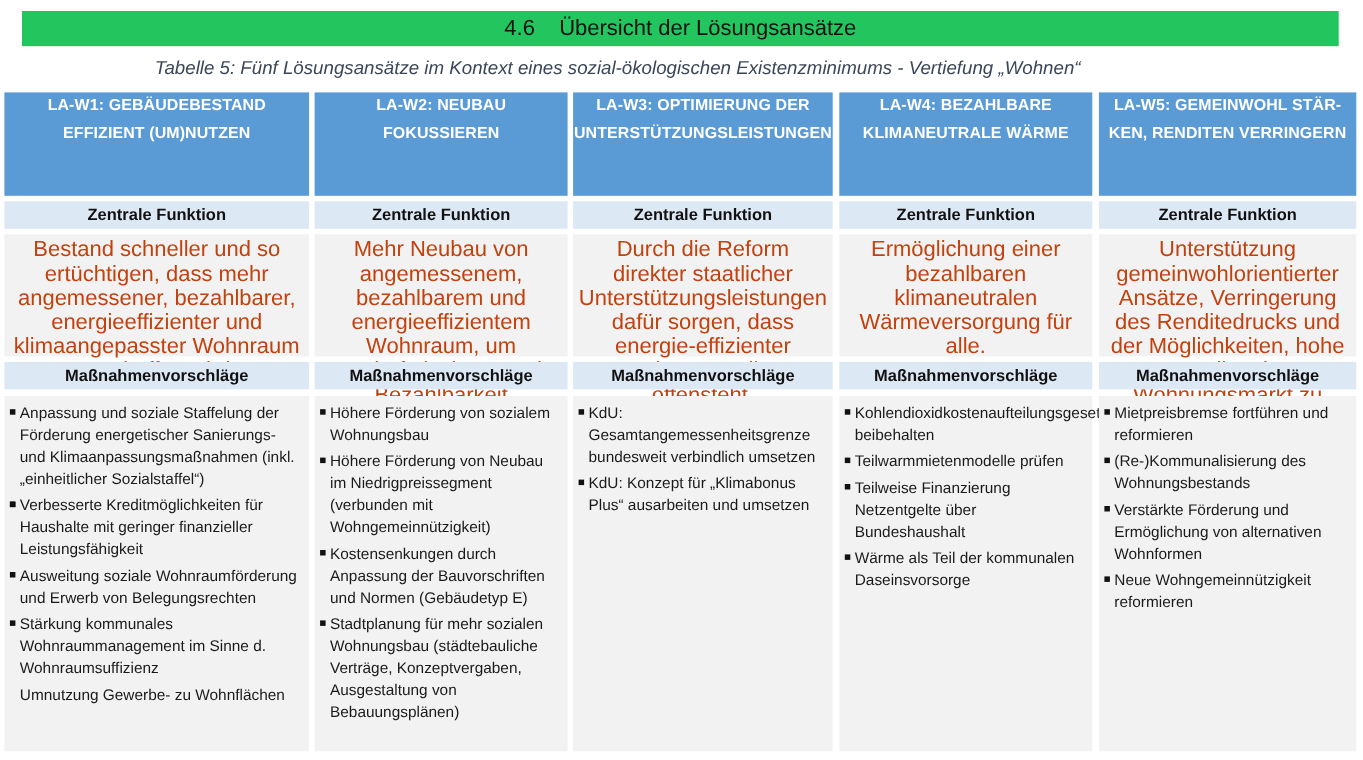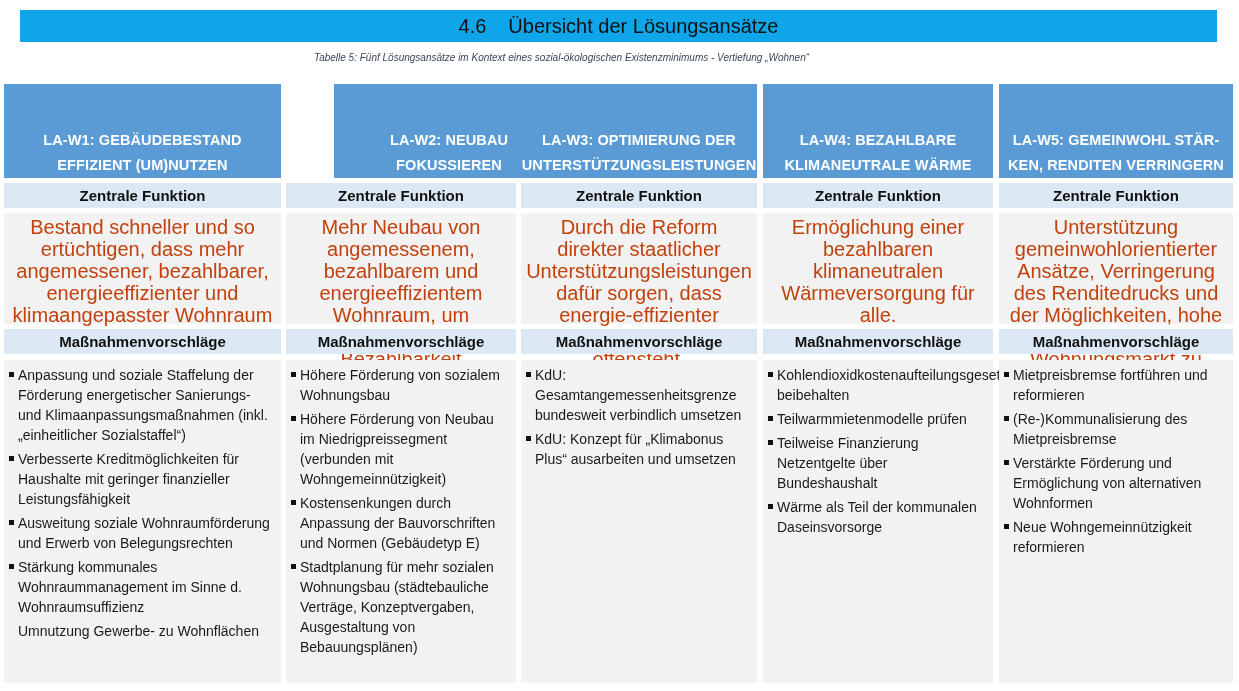--- a/index.html
+++ b/index.html
@@ -1,22 +1,22 @@
 <!DOCTYPE html>
 <html><head>
 <meta charset="utf-8">
 <style>
   html, body { margin:0; padding:0; background:#ffffff; }
   body { width:1239px; height:691px; position:relative; overflow:hidden; font-family:"Liberation Sans", sans-serif; color:#1a1a1a; }
-  .title-bar { position:absolute; left:20px; top:10px; width:1197px; height:32px; background:#0ea5e9; display:flex; align-items:center; justify-content:center; font-size:20px; color:#111; }
+  .title-bar { position:absolute; left:20px; top:10px; width:1197px; height:32px; background:#22c55e; display:flex; align-items:center; justify-content:center; font-size:20px; color:#111; }
   .title-bar .num { margin-right:22px; }
-  .caption { position:absolute; left:0; width:1123px; top:52px; text-align:center; font-style:italic; font-size:10px; color:#3b4658; }
+  .caption { position:absolute; left:0; width:1123px; top:52px; text-align:center; font-style:italic; font-size:17px; color:#3b4658; }
   .grid { position:absolute; left:4px; top:84px; }
   .col { position:absolute; top:0; }
-  .head { position:absolute; left:0; top:0; height:94px; background:#5b9bd5; color:#ffffff; font-weight:bold; font-size:14.5px; display:flex; align-items:flex-end; justify-content:center; text-align:center; line-height:25px; letter-spacing:0.1px; }
+  .head { position:absolute; left:0; top:0; height:94px; background:#5b9bd5; color:#ffffff; font-weight:bold; font-size:14.5px; display:flex; align-items:flex-start; justify-content:center; text-align:center; line-height:25px; letter-spacing:0.1px; }
   .sub { position:absolute; left:0; height:25px; background:#dde8f5; font-weight:bold; font-size:15px; display:flex; align-items:center; justify-content:center; color:#111; }
   .sub1 { top:99px; }
   .func { position:absolute; left:0; top:129px; height:111px; background:#f2f2f2; font-size:20px; line-height:22px; text-align:center; padding:3px 4px 0 4px; box-sizing:border-box; color:#c2410c; }
   .sub2 { top:245px; }
   .meas { position:absolute; left:0; top:276px; height:323px; background:#f2f2f2; font-size:14px; line-height:20px; box-sizing:border-box; padding:5px 6px 0 14px; color:#1a1a1a; }
   .meas ul { list-style:none; margin:0; padding:0; }
   .meas li { position:relative; margin-bottom:4px; }
   .meas li .bullet { position:absolute; left:-9px; top:7px; width:5px; height:5px; background:#111; }
 </style>
 </head>
@@ -45,21 +45,21 @@
           <li><span class="bullet"></span><span>Anpassung und soziale Staffelung der Förderung energetischer Sanierungs- und Klimaanpassungsmaßnahmen (inkl. „einheitlicher Sozialstaffel“)</span></li>
           <li><span class="bullet"></span></li>
           <li><span class="bullet"></span><span>Verbesserte Kreditmöglichkeiten für Haushalte mit geringer finanzieller Leistungsfähigkeit</span></li>
           <li><span class="bullet"></span><span>Ausweitung soziale Wohnraumförderung und Erwerb von Belegungsrechten</span></li>
           <li><span class="bullet"></span><span>Stärkung kommunales Wohnraummanagement im Sinne d. Wohnraumsuffizienz</span></li>
           <li><span>Umnutzung Gewerbe- zu Wohnflächen</span></li>
         </ul>
       </div>
     </div>
     <div class="col" style="left: 282px; width: 230px;">
-      <div class="head" style="width: 230px; margin-left: 48px;">
+      <div class="head" style="width: 230px;">
         <div>
           <div>LA-W2: NEUBAU</div>
           <div>FOKUSSIEREN</div>
         </div>
       </div>
       <div class="sub sub1" style="width: 230px;">Zentrale Funktion</div>
       <div class="func" style="width: 230px;">Mehr Neubau von angemessenem, bezahlbarem und energieeffizientem Wohnraum, um Bedarfsdeckung und Bezahlbarkeit sicherzustellen.</div>
       <div class="sub sub2" style="width: 230px;">Maßnahmenvorschläge</div>
       <div class="meas" style="width: 230px;">
         <ul>
@@ -112,19 +112,19 @@
           <div>LA-W5: GEMEINWOHL STÄR-</div>
           <div>KEN, RENDITEN VERRINGERN</div>
         </div>
       </div>
       <div class="sub sub1" style="width: 234px;">Zentrale Funktion</div>
       <div class="func" style="width: 234px;">Unterstützung gemeinwohlorientierter Ansätze, Verringerung des Renditedrucks und der Möglichkeiten, hohe Renditen im Wohnungsmarkt zu erzielen.</div>
       <div class="sub sub2" style="width: 234px;">Maßnahmenvorschläge</div>
       <div class="meas" style="width: 234px;">
         <ul>
           <li><span class="bullet"></span><span>Mietpreisbremse fortführen und reformieren</span></li>
-          <li><span class="bullet"></span><span>(Re-)Kommunalisierung des Mietpreisbremse</span></li>
+          <li><span class="bullet"></span><span>(Re-)Kommunalisierung des Wohnungsbestands</span></li>
           <li><span class="bullet"></span><span>Verstärkte Förderung und Ermöglichung von alternativen Wohnformen</span></li>
           <li><span class="bullet"></span><span>Neue Wohngemeinnützigkeit reformieren</span></li>
         </ul>
       </div>
     </div>
   </div>
 
 </body></html>

